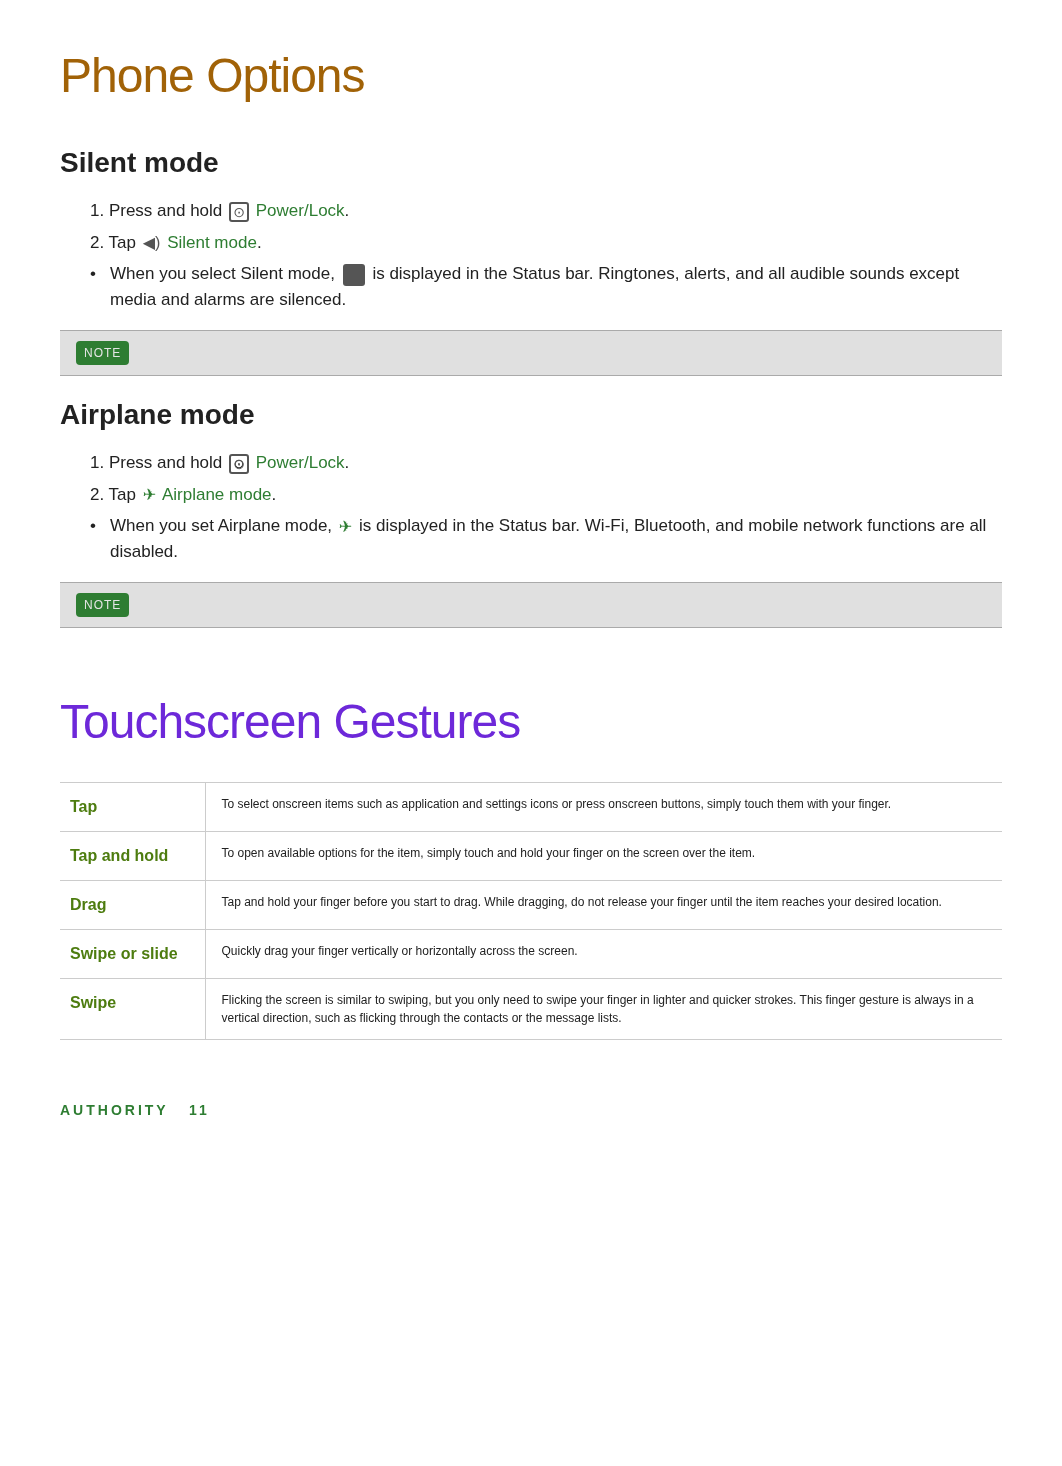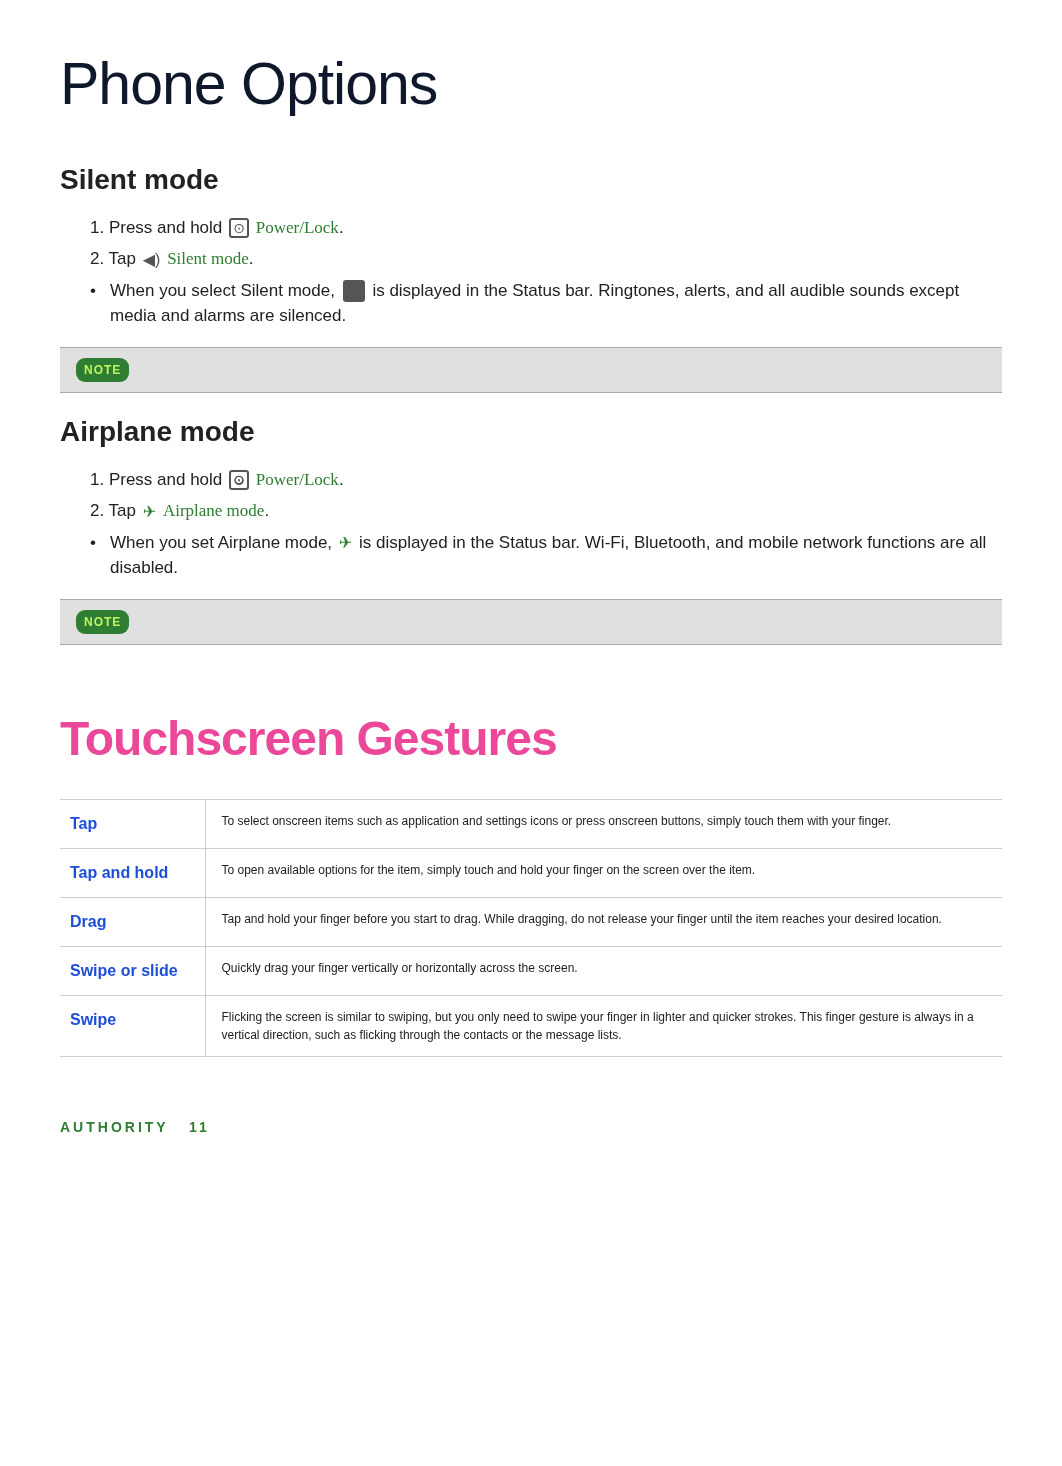--- a/index.html
+++ b/index.html
@@ -8,23 +8,23 @@
       background: #ffffff;
       color: #222;
       width: 1062px;
       min-height: 1466px;
       padding: 40px 60px 60px 60px;
       font-size: 18px;
       line-height: 1.5;
     }
 
     .page-title {
-      font-size: 59px;
+      font-size: 48px;
       font-weight: 300;
-      color: #0f172a;
+      color: #a16207;
       margin-bottom: 30px;
       letter-spacing: -1px;
     }
 
     .section-title {
       font-size: 28px;
       font-weight: 700;
       color: #222;
       margin-bottom: 14px;
       margin-top: 10px;
@@ -57,39 +57,38 @@
       border-top: 1px solid #aaa;
       border-bottom: 1px solid #aaa;
       padding: 10px 16px;
       margin: 18px 0 18px 0;
       font-size: 15px;
       gap: 14px;
     }
 
     .note-badge {
       background: #2e7d32;
-      color: #bef264;
+      color: #e5e5e5;
       font-size: 12px;
-      font-weight: 700;
+      font-weight: 400;
       padding: 3px 8px;
       letter-spacing: 1px;
       text-transform: uppercase;
-      border-radius: 9px;
+      border-radius: 4px;
       flex-shrink: 0;
     }
 
     .note-text {
       font-size: 15px;
       color: #222;
     }
 
     .green-link {
       color: #2e7d32;
       font-weight: 400;
-      font-family: Liberation Serif, serif;
     }
 
     .icon-power {
       display: inline-block;
       width: 20px;
       height: 20px;
       border: 2px solid #555;
       border-radius: 3px;
       vertical-align: middle;
       position: relative;
@@ -117,22 +116,22 @@
       display: inline-block;
       vertical-align: middle;
       margin: 0 2px;
       font-size: 16px;
       color: #2e7d32;
     }
 
     
     .gestures-title {
       font-size: 48px;
-      font-weight: 700;
-      color: #ec4899;
+      font-weight: 400;
+      color: #6d28d9;
       margin-bottom: 24px;
       letter-spacing: -1px;
     }
 
     .gestures-table {
       width: 100%;
       border-collapse: collapse;
       font-size: 16px;
     }
 
@@ -142,21 +141,21 @@
     }
 
     .gestures-table tr:last-child {
       border-bottom: 1px solid #ccc;
     }
 
     .gesture-name {
       width: 145px;
       padding: 12px 12px 12px 10px;
       font-weight: 700;
-      color: #1d4ed8;
+      color: #4d7c0f;
       vertical-align: top;
       font-size: 16px;
       border-right: 1px solid #ccc;
     }
 
     .gesture-desc {
       padding: 12px 16px;
       color: #222;
       vertical-align: top;
       font-size: 12px;

